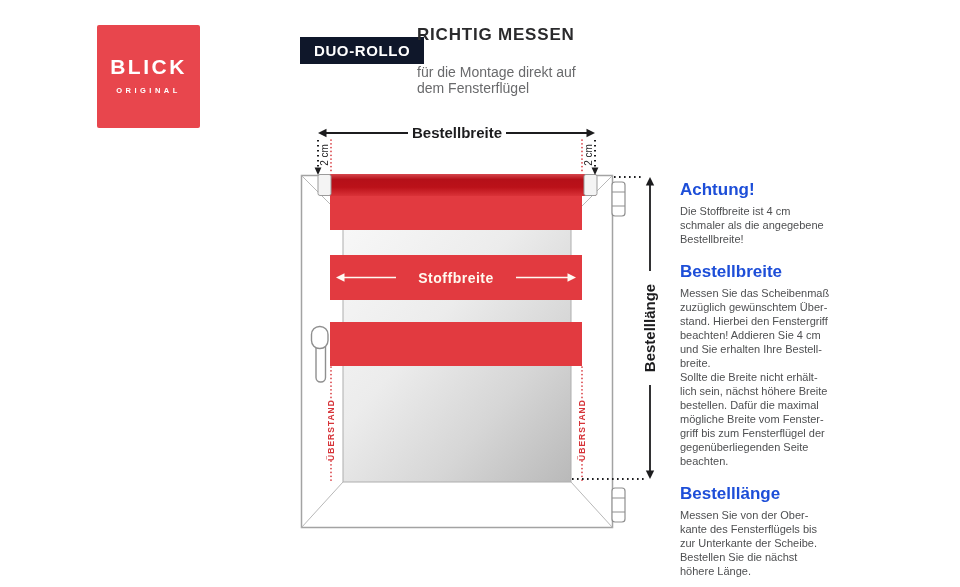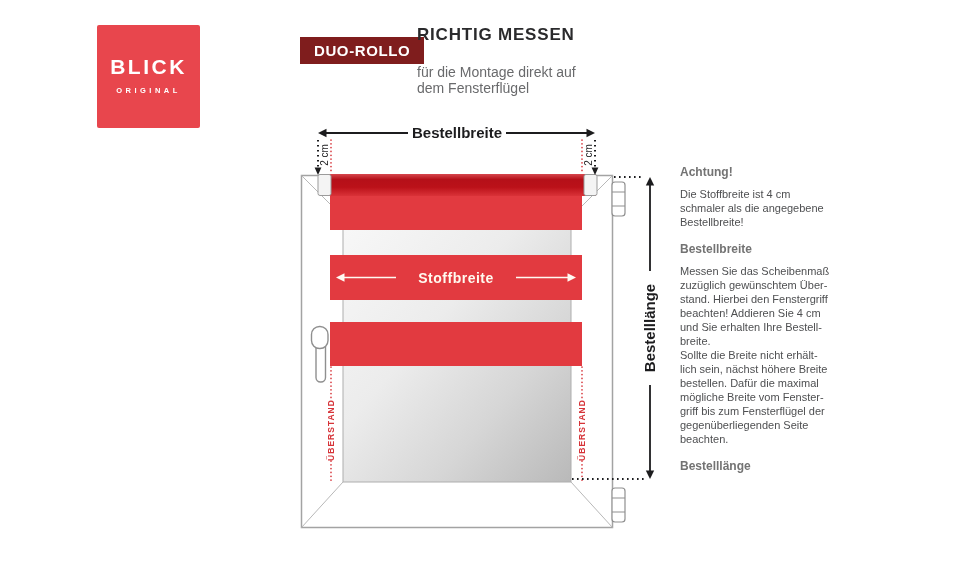--- a/index.html
+++ b/index.html
@@ -38,34 +38,34 @@
   .mline    { stroke:#1c1c1e; stroke-width:1.8; fill:none; }
   .wline    { stroke:#fffaf2; stroke-width:1.6; fill:none; }
   .frameln  { stroke:#b8b8b8; stroke-width:1;   fill:none; }
   .measure-label { font-size:15px; font-weight:bold; fill:#1c1c1e; }
   .cm-label      { font-size:10px; fill:#1c1c1e; }
   .ueberstand-label { font-size:8.5px; font-weight:bold; letter-spacing:1px; }
   .stoff-label   { font-size:14px; font-weight:bold; fill:#fff9ef; letter-spacing:0.5px; }
 
   
   .info { position:absolute; left:680px; top:164px; width:200px; color:#4e4f51; }
-  .info h3 { margin:0 0 6px 0; font-size:12px; line-height:17px; color:#737373; }
+  .info h3 { margin:17px 0 6px 0; font-size:17px; line-height:17px; color:#1d4ed8; }
   .info p  { margin:0 0 12px 0; font-size:11px; line-height:14px; white-space:pre-line; }
 </style>
 </head>
 <body>
 
 <div class="canvas">
 
   <div class="logo" style="background-color: rgb(232, 70, 77);">
     <div class="logo-main">BLICK</div>
     <div class="logo-sub">ORIGINAL</div>
   </div>
 
-  <div class="badge" style="background-color: #7f1d1d;">DUO-ROLLO</div>
+  <div class="badge" style="background-color: #0f172a;">DUO-ROLLO</div>
   <div class="title">RICHTIG MESSEN</div>
   <div class="subtitle">für die Montage direkt auf
 dem Fensterflügel</div>
 
   <svg class="diagram" viewBox="0 0 375 420">
     <defs>
       <linearGradient id="glassGrad" x1="0" y1="0" x2="1" y2="1">
         <stop offset="0" stop-color="#f8f8f8"></stop>
         <stop offset="0.4" stop-color="#ececec"></stop>
         <stop offset="0.7" stop-color="#d6d6d6"></stop>
@@ -158,16 +158,21 @@
 Sollte die Breite nicht erhält-
 lich sein, nächst höhere Breite
 bestellen. Dafür die maximal
 mögliche Breite vom Fenster-
 griff bis zum Fensterflügel der
 gegenüberliegenden Seite
 beachten.</p>
     </section>
     <section>
       <h3>Bestelllänge</h3>
+      <p>Messen Sie von der Ober-
+kante des Fensterflügels bis
+zur Unterkante der Scheibe.
+Bestellen Sie die nächst
+höhere Länge.</p>
     </section>
   </div>
 
 </div>
 
 </body></html>

